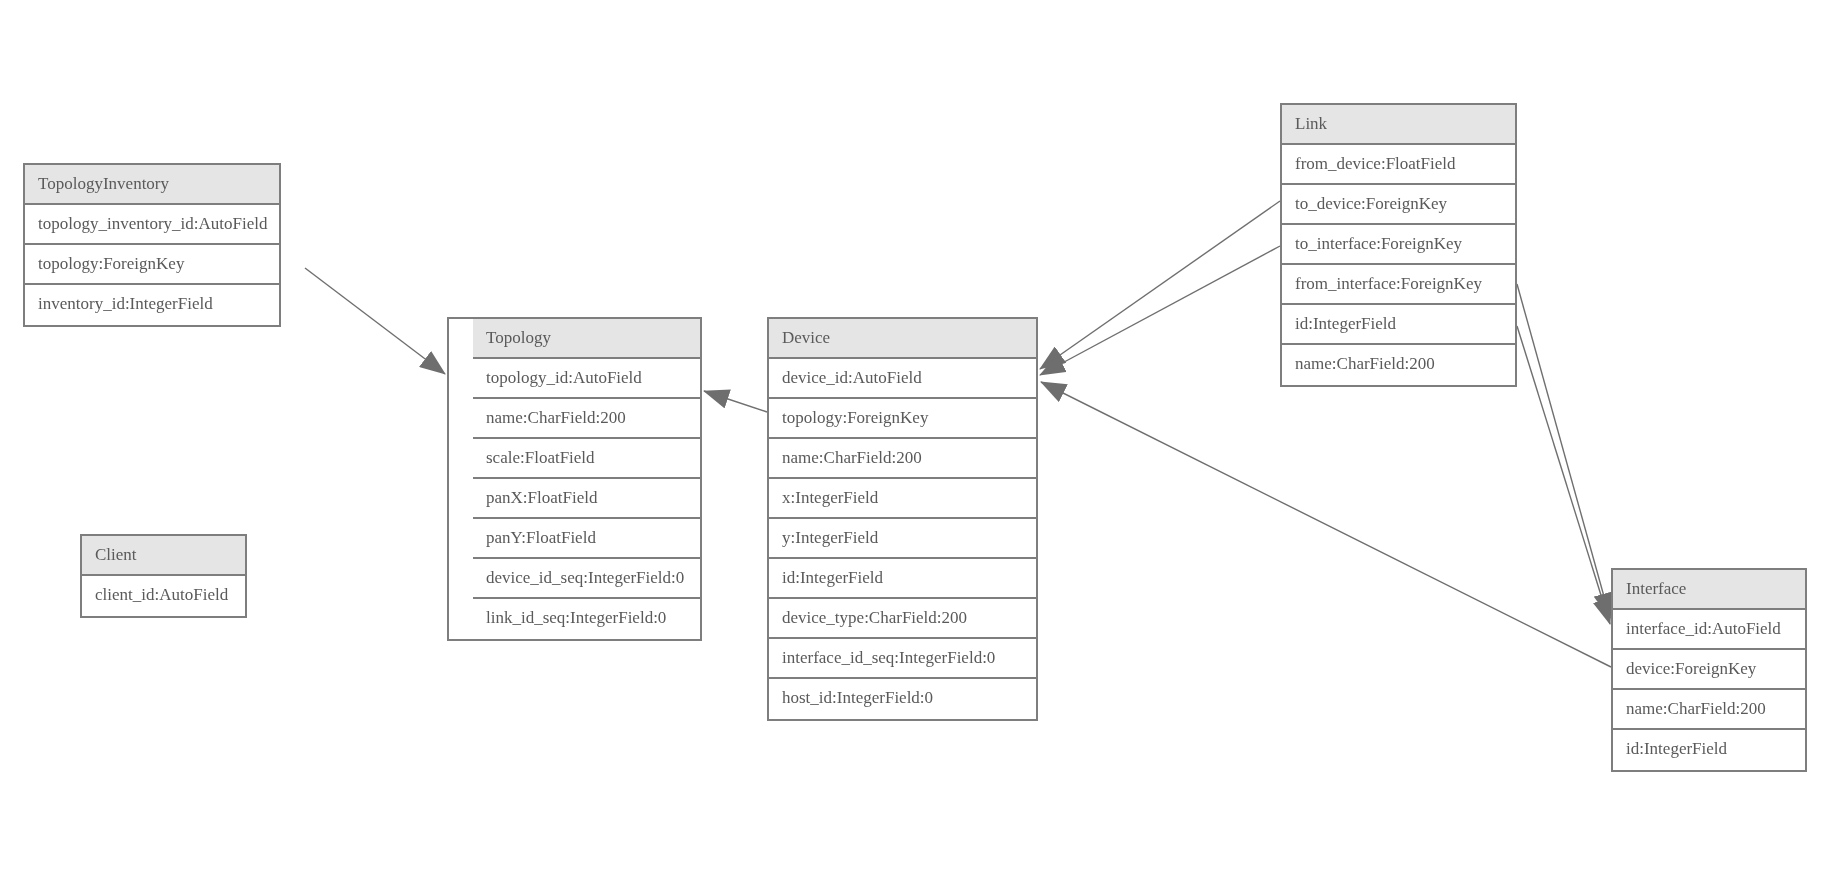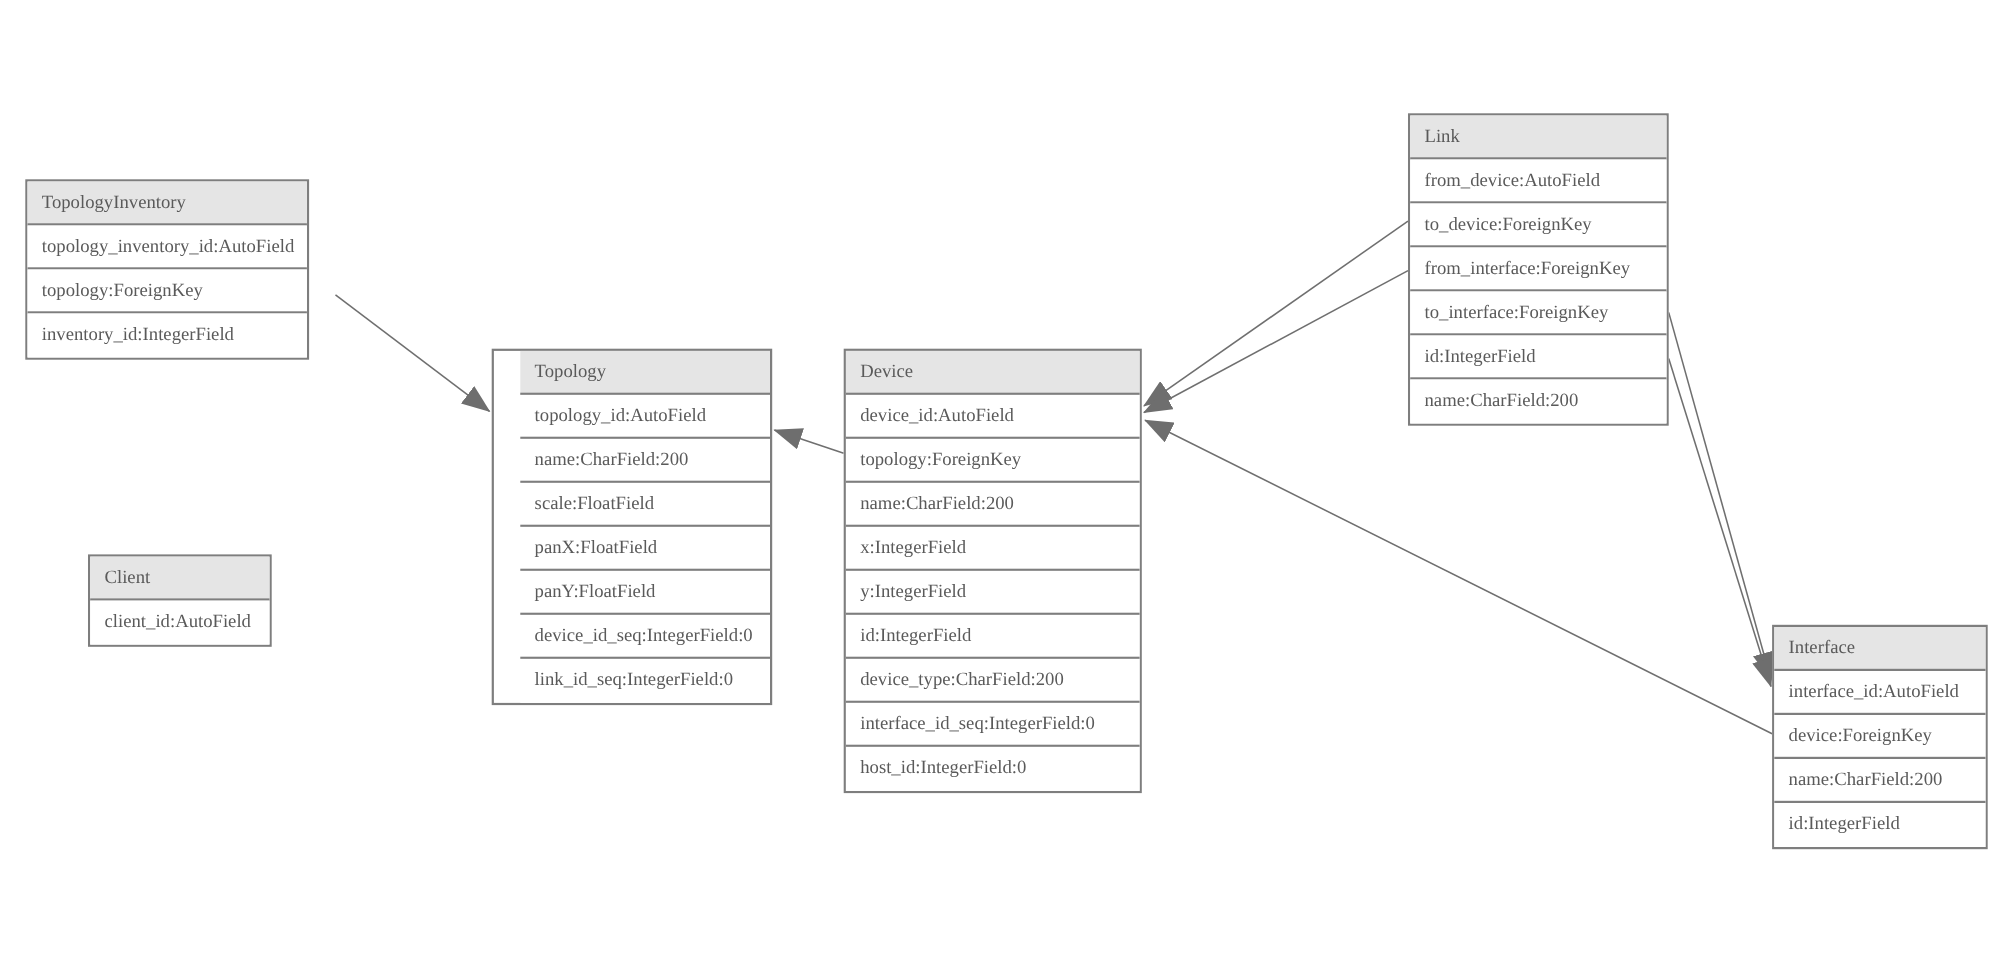--- a/index.html
+++ b/index.html
@@ -70,42 +70,42 @@
     <div class="entity" style="left: 447px; top: 317px; width: 255px; padding-left: 24px;">
     <div class="entity-header">Topology</div>
   <div class="field-row">topology_id:AutoField</div>
       <div class="field-row">name:CharField:200</div>
       <div class="field-row">scale:FloatField</div>
       <div class="field-row">panX:FloatField</div>
       <div class="field-row">panY:FloatField</div>
       <div class="field-row">device_id_seq:IntegerField:0</div>
       <div class="field-row">link_id_seq:IntegerField:0</div>
     </div>
-    <div class="entity" style="left: 80px; top: 504px; width: 167px;">
+    <div class="entity" style="left: 80px; top: 534px; width: 167px;">
     <div class="entity-header">Client</div>
   <div class="field-row">client_id:AutoField</div>
     </div>
     <div class="entity" style="left: 767px; top: 317px; width: 271px;">
     <div class="entity-header">Device</div>
   <div class="field-row">device_id:AutoField</div>
       <div class="field-row">topology:ForeignKey</div>
       <div class="field-row">name:CharField:200</div>
       <div class="field-row">x:IntegerField</div>
       <div class="field-row">y:IntegerField</div>
       <div class="field-row">id:IntegerField</div>
       <div class="field-row">device_type:CharField:200</div>
       <div class="field-row">interface_id_seq:IntegerField:0</div>
       <div class="field-row">host_id:IntegerField:0</div>
     </div>
     <div class="entity" style="left: 1280px; top: 103px; width: 237px;">
     <div class="entity-header">Link</div>
-      <div class="field-row">from_device:AutoField</div>
+      <div class="field-row">from_device:FloatField</div>
       <div class="field-row">to_device:ForeignKey</div>
+      <div class="field-row">to_interface:ForeignKey</div>
       <div class="field-row">from_interface:ForeignKey</div>
-      <div class="field-row">to_interface:ForeignKey</div>
       <div class="field-row">id:IntegerField</div>
       <div class="field-row">name:CharField:200</div>
     </div>
     <div class="entity" style="left: 1611px; top: 568px; width: 196px;">
     <div class="entity-header">Interface</div>
   <div class="field-row">interface_id:AutoField</div>
       <div class="field-row">device:ForeignKey</div>
       <div class="field-row">name:CharField:200</div>
       <div class="field-row">id:IntegerField</div>
     </div>

